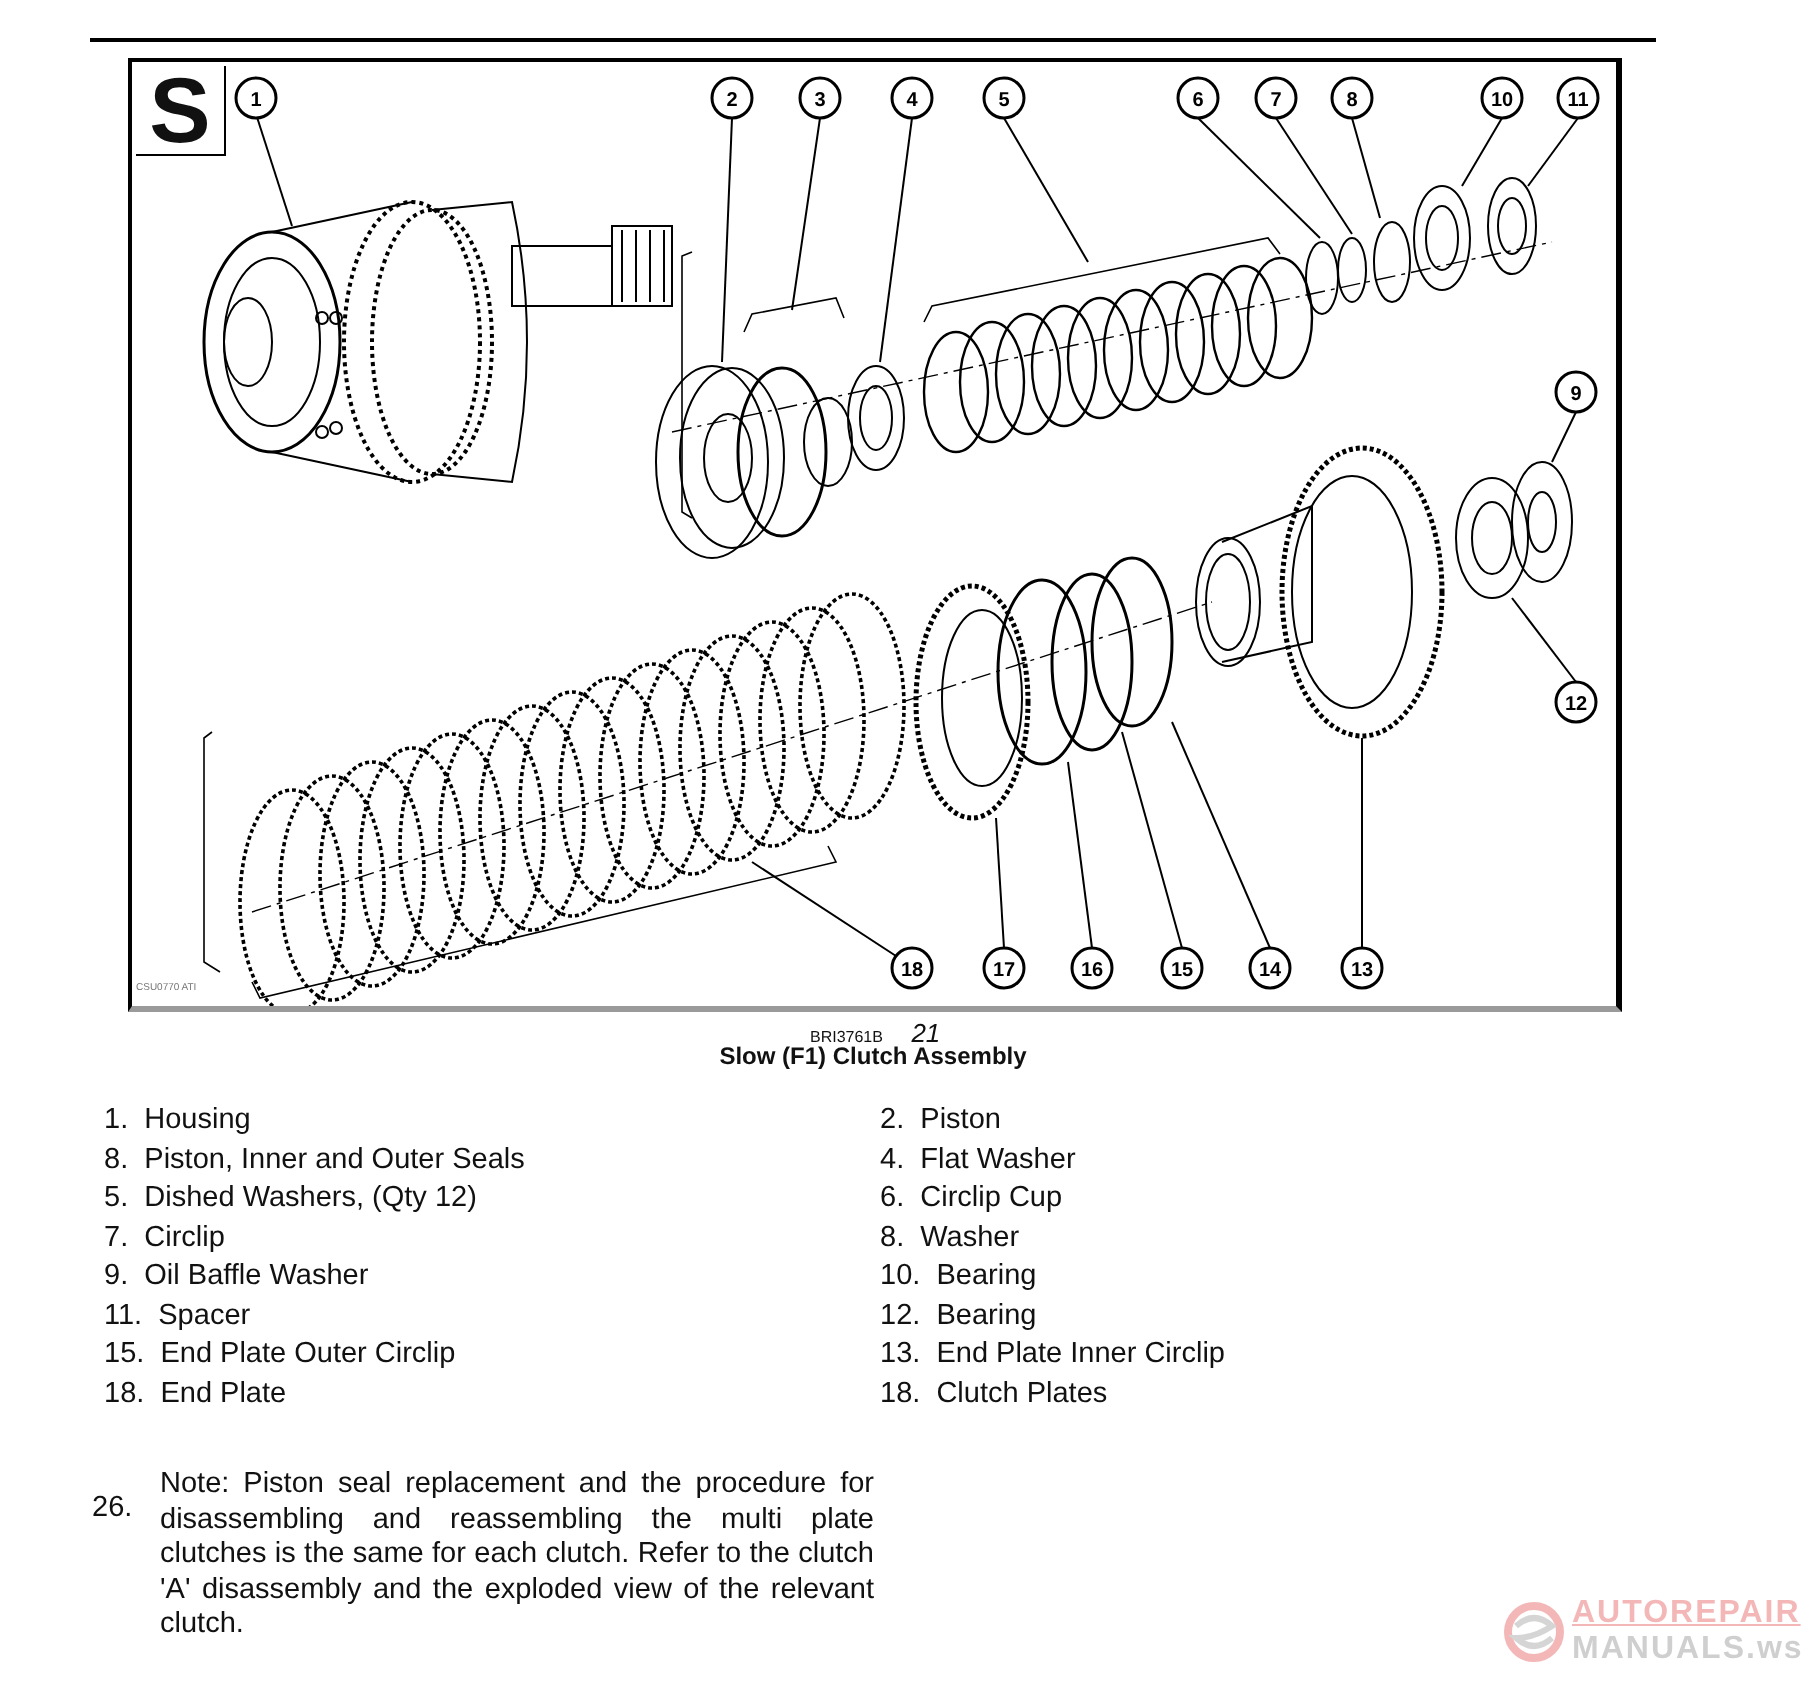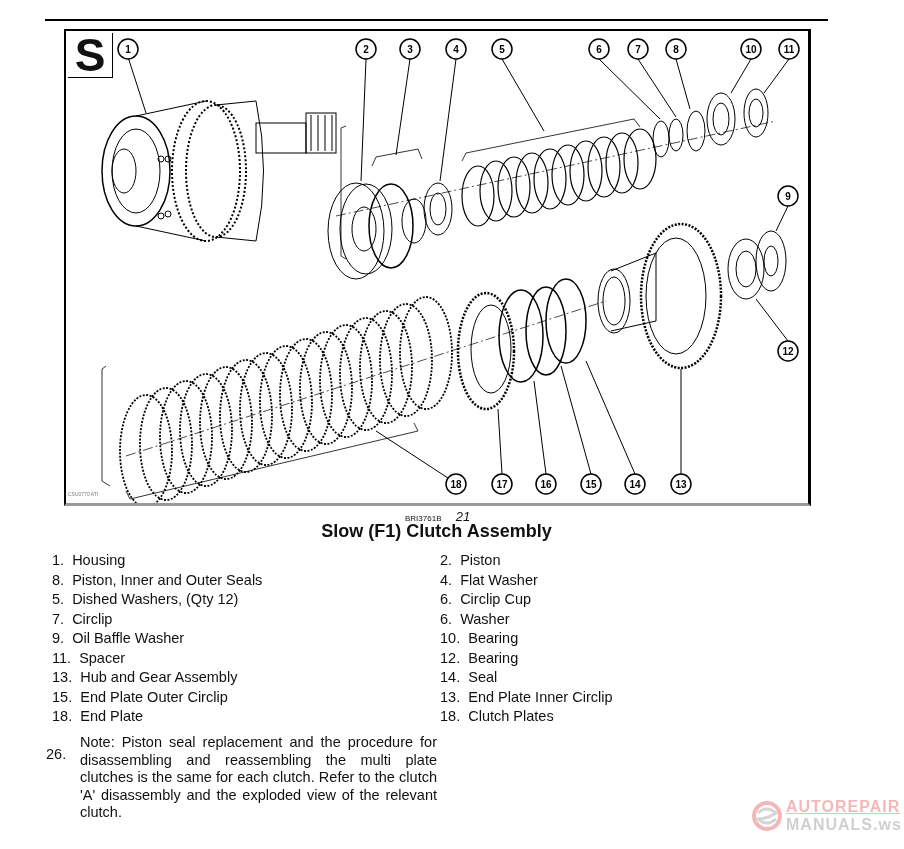--- a/index.html
+++ b/index.html
@@ -12,21 +12,21 @@
     .figure-frame svg { position: absolute; left: 0; top: 0; }
     .s-badge { position: absolute; left: 2px; top: 2px; width: 44px; height: 44px;
                border-right: 1px solid #000; border-bottom: 1px solid #000;
                font-weight: bold; font-size: 46px; line-height: 44px; text-align: center;
                font-family: "Liberation Sans", sans-serif; }
     .small-code { position: absolute; left: 2px; top: 460px; font-size: 5px; color: #777; }
     .fig-ref { position: absolute; top: 509px; left: 405px; font-size: 8px; color: #111; }
     .fig-ref span { display: inline-block; }
     .fig-ref .num { margin-left: 12px; font-size: 13px; font-style: italic; }
     .fig-title { position: absolute; top: 521px; left: 0; width: 873px; text-align: center;
-                 font-weight: bold; font-size: 18px; }
+                 font-weight: bold; font-size: 12px; }
     .legend { position: absolute; top: 552px; left: 52px; width: 600px; font-size: 14.5px; }
     .legend-row { height: 19.5px; position: relative; text-decoration: underline; }
     .legend-item { position: absolute; white-space: pre; }
     .legend-item.left { left: 0; }
     .legend-item.right { left: 388px; }
     .note { position: absolute; top: 734px; left: 46px; width: 392px; font-size: 14.5px; line-height: 17.5px; }
     .note-num { position: absolute; left: 0; top: 12px; text-align: center; }
     .note-text { position: absolute; left: 34px; top: 0; width: 357px; text-align: justify; }
     .watermark { position: absolute; left: 752px; top: 798px; width: 150px; height: 40px; opacity: 0.35; }
     .wm-logo { position: absolute; left: 0; top: 3px; width: 30px; height: 30px; }
@@ -273,33 +273,29 @@
   <div class="legend-row">
     <span class="legend-item left">8.  Piston, Inner and Outer Seals</span>
     <span class="legend-item right">4.  Flat Washer</span>
   </div>
   <div class="legend-row">
     <span class="legend-item left">5.  Dished Washers, (Qty 12)</span>
     <span class="legend-item right">6.  Circlip Cup</span>
   </div>
   <div class="legend-row">
     <span class="legend-item left">7.  Circlip</span>
-    <span class="legend-item right">6.  Washer</span>
+    <span class="legend-item right">8.  Washer</span>
   </div>
   <div class="legend-row">
     <span class="legend-item left">9.  Oil Baffle Washer</span>
     <span class="legend-item right">10.  Bearing</span>
   </div>
   <div class="legend-row">
     <span class="legend-item left">11.  Spacer</span>
     <span class="legend-item right">12.  Bearing</span>
-  </div>
-  <div class="legend-row">
-    <span class="legend-item left">13.  Hub and Gear Assembly</span>
-    <span class="legend-item right">14.  Seal</span>
   </div>
   <div class="legend-row">
     <span class="legend-item left">15.  End Plate Outer Circlip</span>
     <span class="legend-item right">13.  End Plate Inner Circlip</span>
   </div>
   <div class="legend-row">
     <span class="legend-item left">18.  End Plate</span>
     <span class="legend-item right">18.  Clutch Plates</span>
   </div>
 </div>

